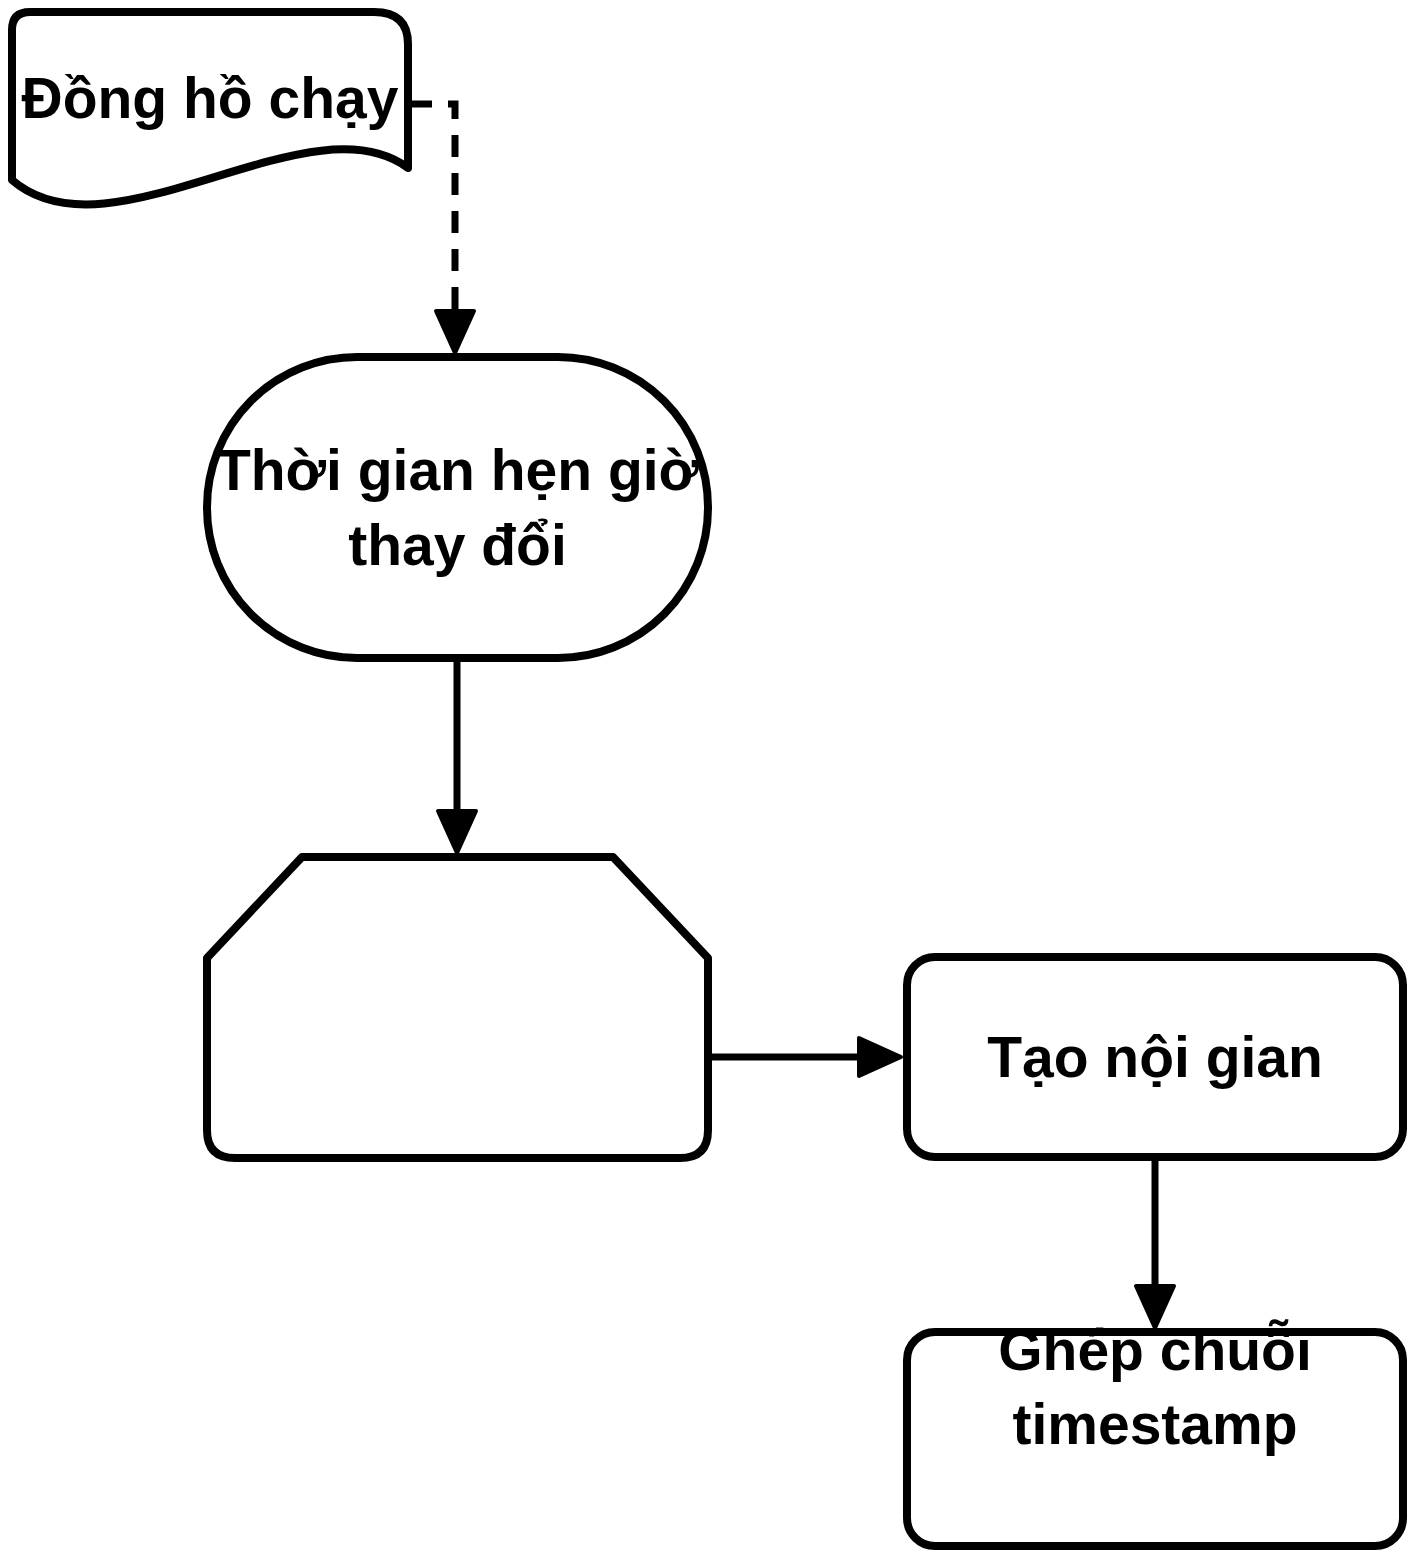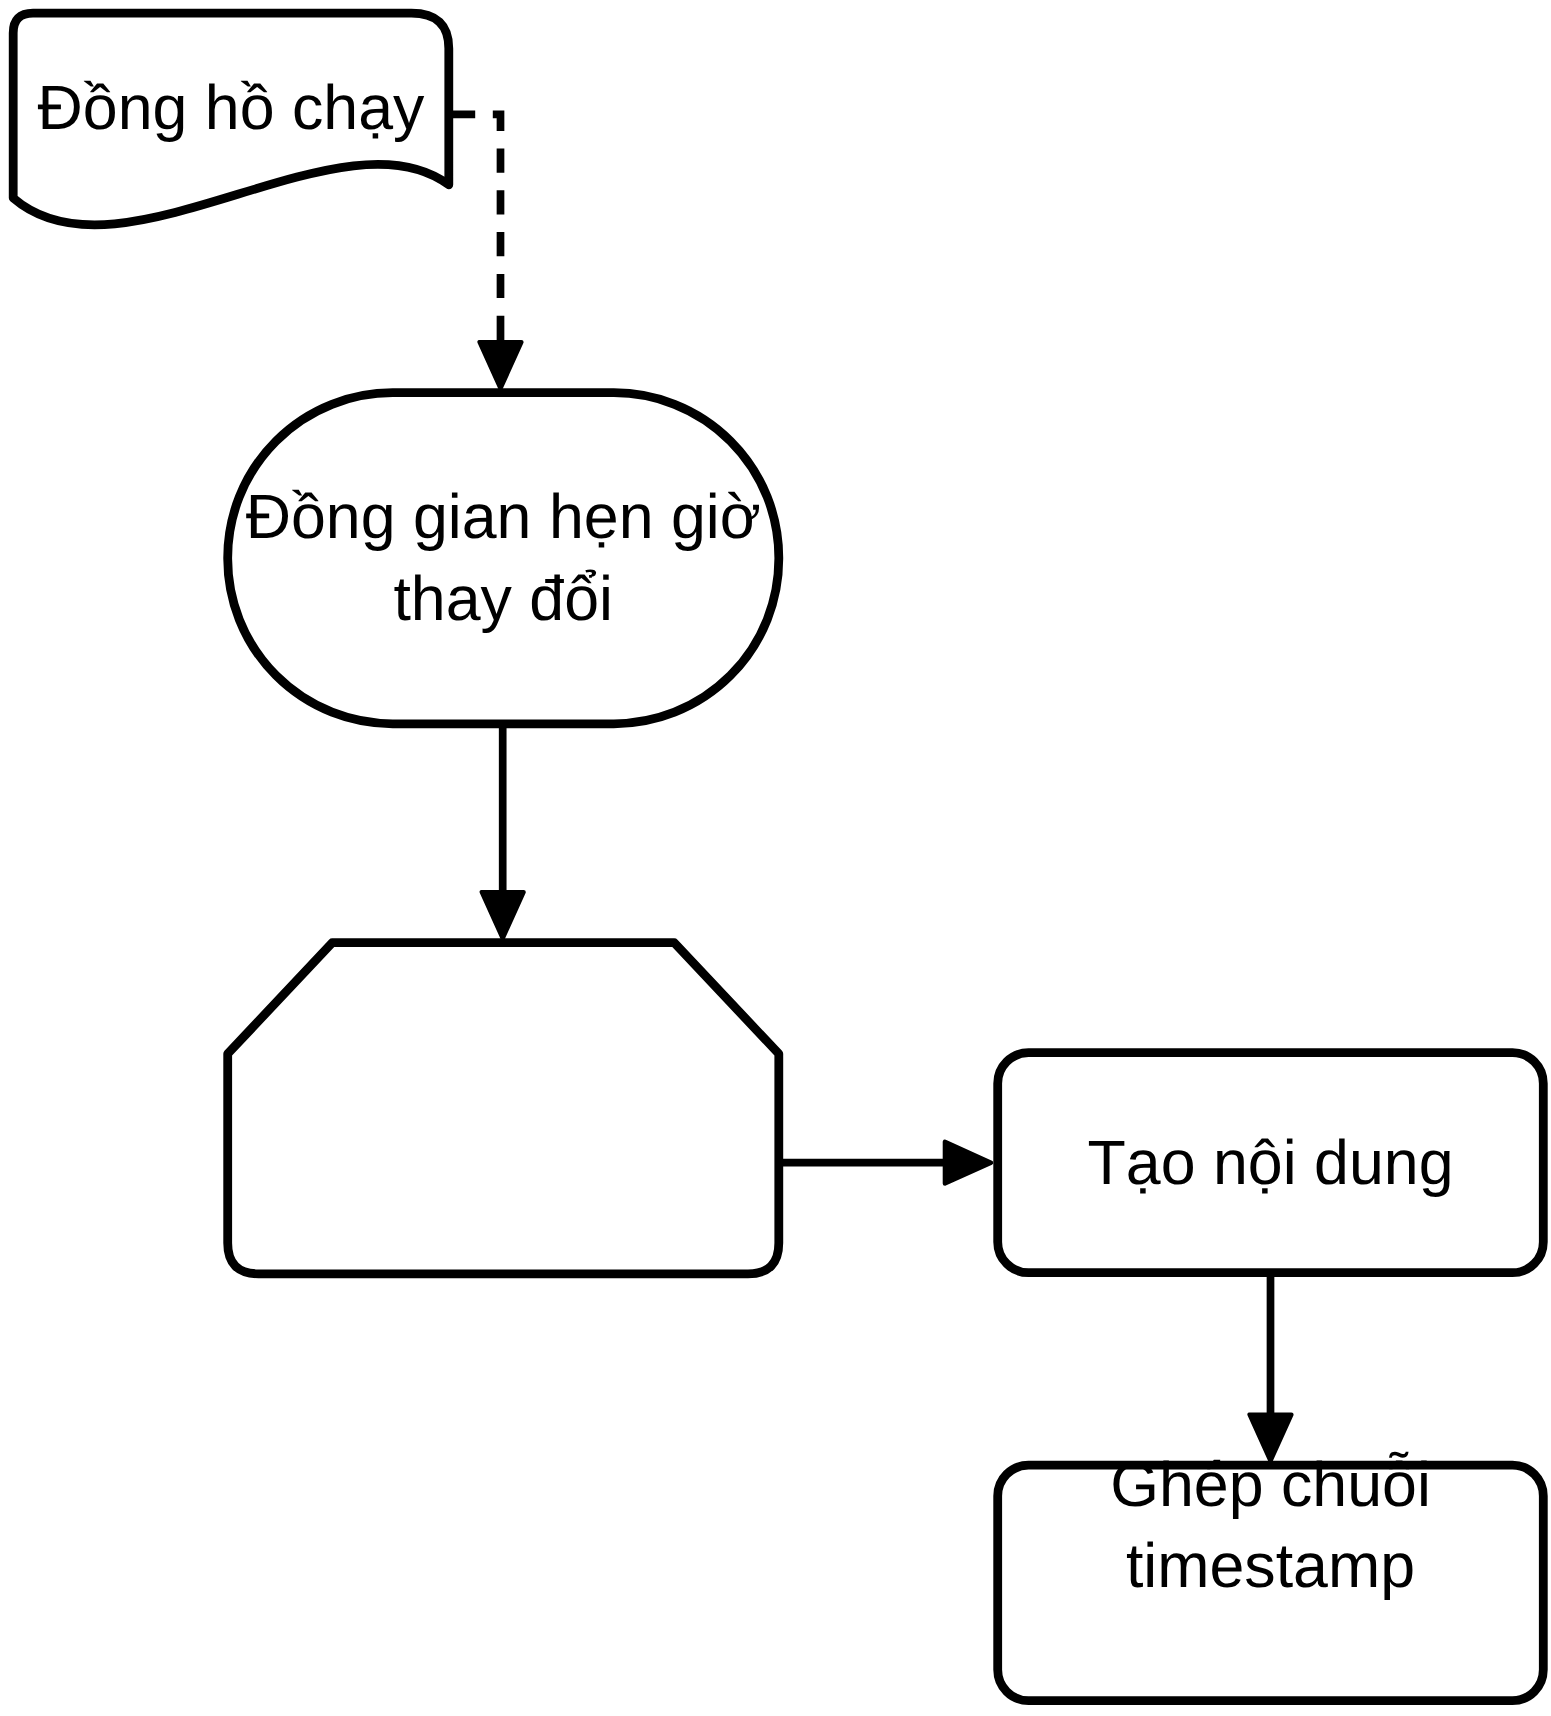--- a/index.html
+++ b/index.html
@@ -12,20 +12,21 @@
   }
   .canvas > svg{position:absolute;left:0;top:0;}
   .label{
     position:absolute;
     display:flex;align-items:center;justify-content:center;
     text-align:center;
     white-space:pre-line;
     font-size:57px;line-height:1.3;
     color:#000000;
     pointer-events:none;
+    font-weight:bold;
   }
 </style>
 </head>
 <body>
 
 <div class="canvas">
 
   <svg width="1410" height="1560" viewBox="0 0 1410 1560">
 
     <path d="M 30 12 L 374 12 Q 408 12 408 44 L 408 168
@@ -50,22 +51,22 @@
     <rect x="907" y="957" width="496" height="200" rx="28" ry="28" fill="#ffffff" stroke="#000000" stroke-width="8"></rect>
 
     <line x1="1155" y1="1157" x2="1155" y2="1294" stroke="#000000" stroke-width="7"></line>
     <polygon points="1155,1328 1136,1286 1174,1286" fill="#000000" stroke="#000000" stroke-width="4" stroke-linejoin="round"></polygon>
 
     <rect x="907" y="1332" width="496" height="214" rx="28" ry="28" fill="#ffffff" stroke="#000000" stroke-width="8"></rect>
   </svg>
 
   <div class="label" style="left:12px;top:12px;width:396px;height:172px;">Đồng hồ chạy</div>
 
-  <div class="label" style="left:207px;top:357px;width:501px;height:301px;">Đồng gian hẹn giờ
+  <div class="label" style="left:207px;top:357px;width:501px;height:301px;">Thời gian hẹn giờ
 thay đổi</div>
 
 
-  <div class="label" style="left:907px;top:957px;width:496px;height:200px;">Tạo nội dung</div>
+  <div class="label" style="left:907px;top:957px;width:496px;height:200px;">Tạo nội gian</div>
 
   <div class="label" style="left:907px;top:1280px;width:496px;height:214px;">Ghép chuỗi
 timestamp</div>
 
 </div>
 
 </body></html>

